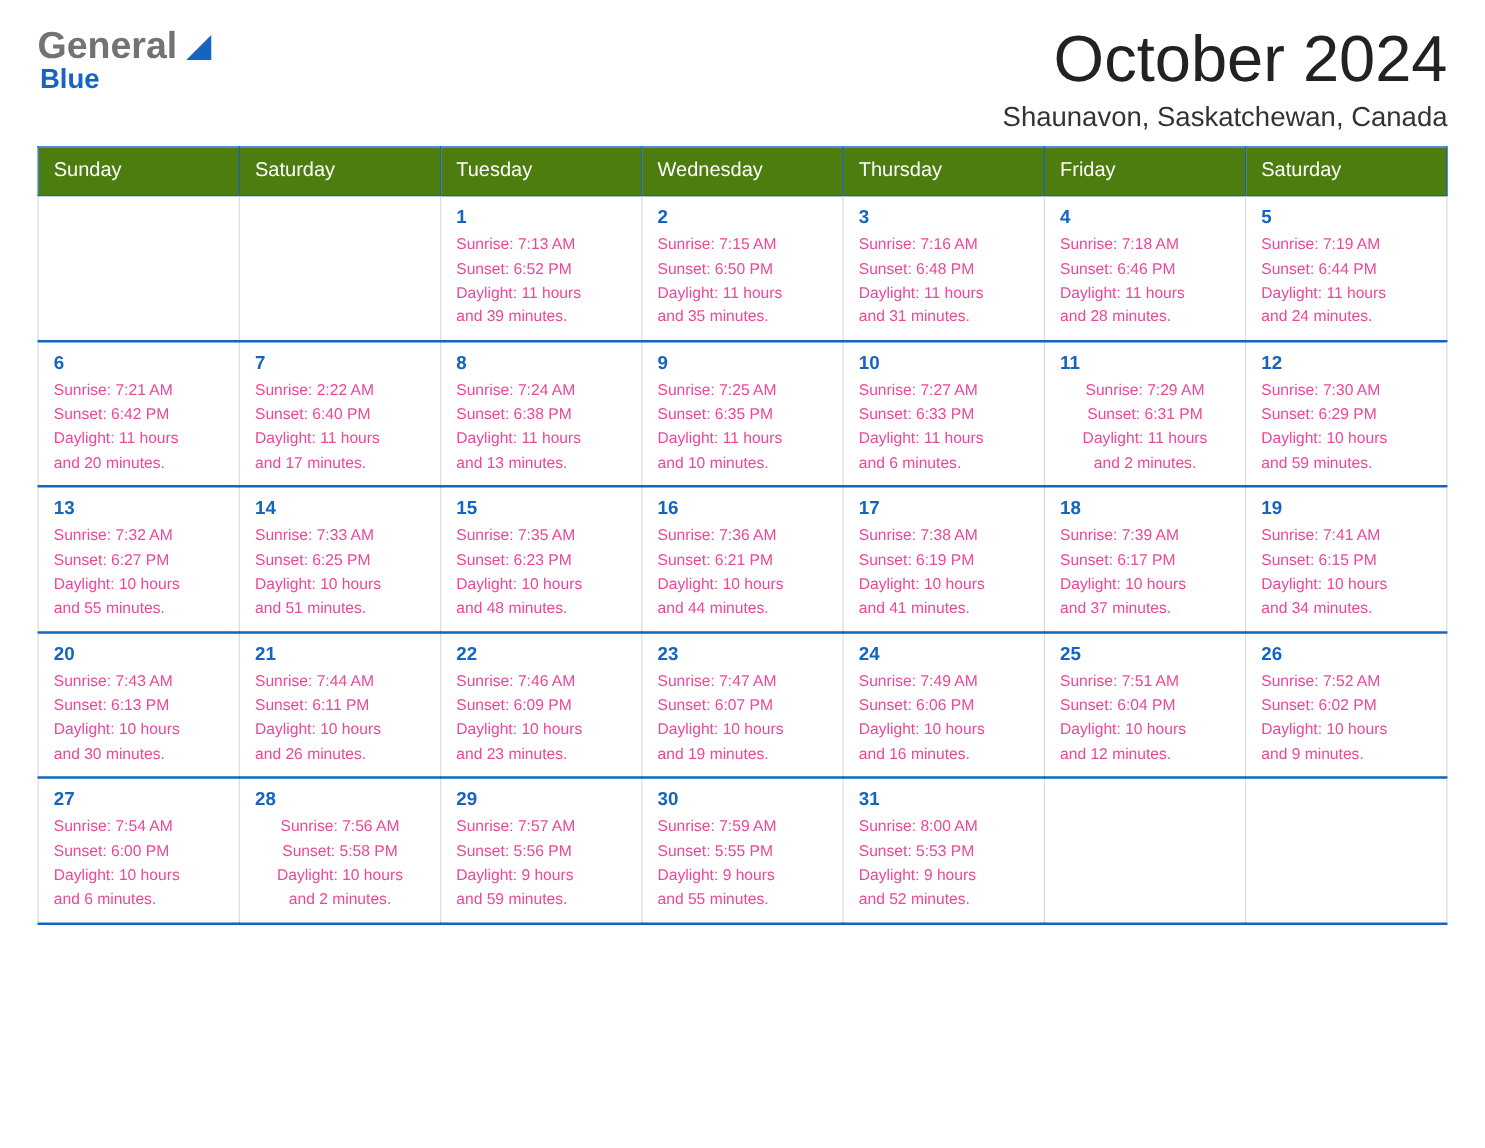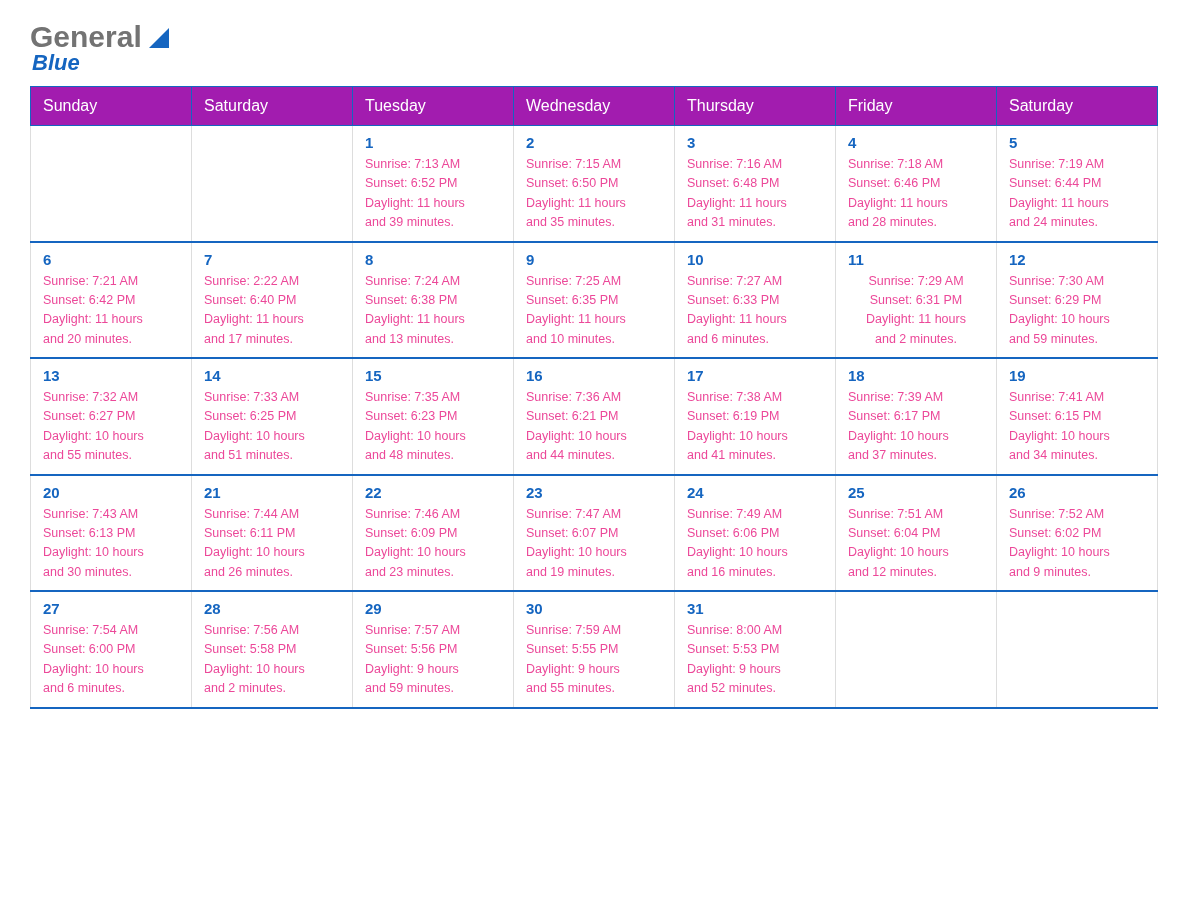--- a/index.html
+++ b/index.html
@@ -18,21 +18,20 @@
     }
     .logo-text-general {
       font-size: 30px;
       font-weight: bold;
       color: #737373;
     }
     .logo-text-blue {
       font-size: 22px;
       font-weight: bold;
       color: #1565c0;
-      font-style: italic;
     }
     .logo-wrapper {
       display: flex;
       flex-direction: column;
       align-items: flex-start;
     }
     .logo-top {
       display: flex;
       align-items: flex-end;
     }
@@ -49,21 +48,21 @@
       font-size: 22px;
       color: #333;
       margin-top: 4px;
     }
     .calendar {
       width: 100%;
       border-collapse: collapse;
       margin-top: 10px;
     }
     .calendar thead tr {
-      background-color: #a21caf;
+      background-color: #4d7c0f;
     }
     .calendar thead th {
       color: #fff;
       font-size: 16px;
       font-weight: normal;
       padding: 10px 12px;
       text-align: left;
       border: 1px solid #1565c0;
     }
     .calendar tbody tr {
@@ -102,20 +101,24 @@
 <div class="header">
   <div class="logo-wrapper">
     <div class="logo-top">
       <span class="logo-text-general">General</span>
       <svg width="28" height="28" viewBox="0 0 28 28" style="margin-left:3px;margin-bottom:2px;">
         <polygon points="4,24 24,24 24,4" fill="#1565c0"></polygon>
       </svg>
     </div>
     <span class="logo-text-blue" style="margin-top:-4px; margin-left: 2px;">Blue</span>
   </div>
+  <div class="title-section">
+    <div class="month-title">October 2024</div>
+    <div class="location-title">Shaunavon, Saskatchewan, Canada</div>
+  </div>
 </div>
 
 <table class="calendar">
   <thead>
     <tr>
     <th>Sunday</th>
         <th>Saturday</th>
         <th>Tuesday</th>
         <th>Wednesday</th>
         <th>Thursday</th>
@@ -319,21 +322,21 @@
       <tr>
         <td>
           <span class="day-number">27</span>
           <div class="day-info" style="white-space: pre-line;">Sunrise: 7:54 AM
 Sunset: 6:00 PM
 Daylight: 10 hours
 and 6 minutes.</div>
         </td>
         <td>
           <span class="day-number">28</span>
-          <div class="day-info" style="white-space: pre-line;">Sunrise: 7:56 AM
+          <div class="day-info" style="white-space: pre-line; text-align: center;">Sunrise: 7:56 AM
 Sunset: 5:58 PM
 Daylight: 10 hours
 and 2 minutes.</div>
         </td>
         <td>
           <span class="day-number">29</span>
           <div class="day-info" style="white-space: pre-line;">Sunrise: 7:57 AM
 Sunset: 5:56 PM
 Daylight: 9 hours
 and 59 minutes.</div>

